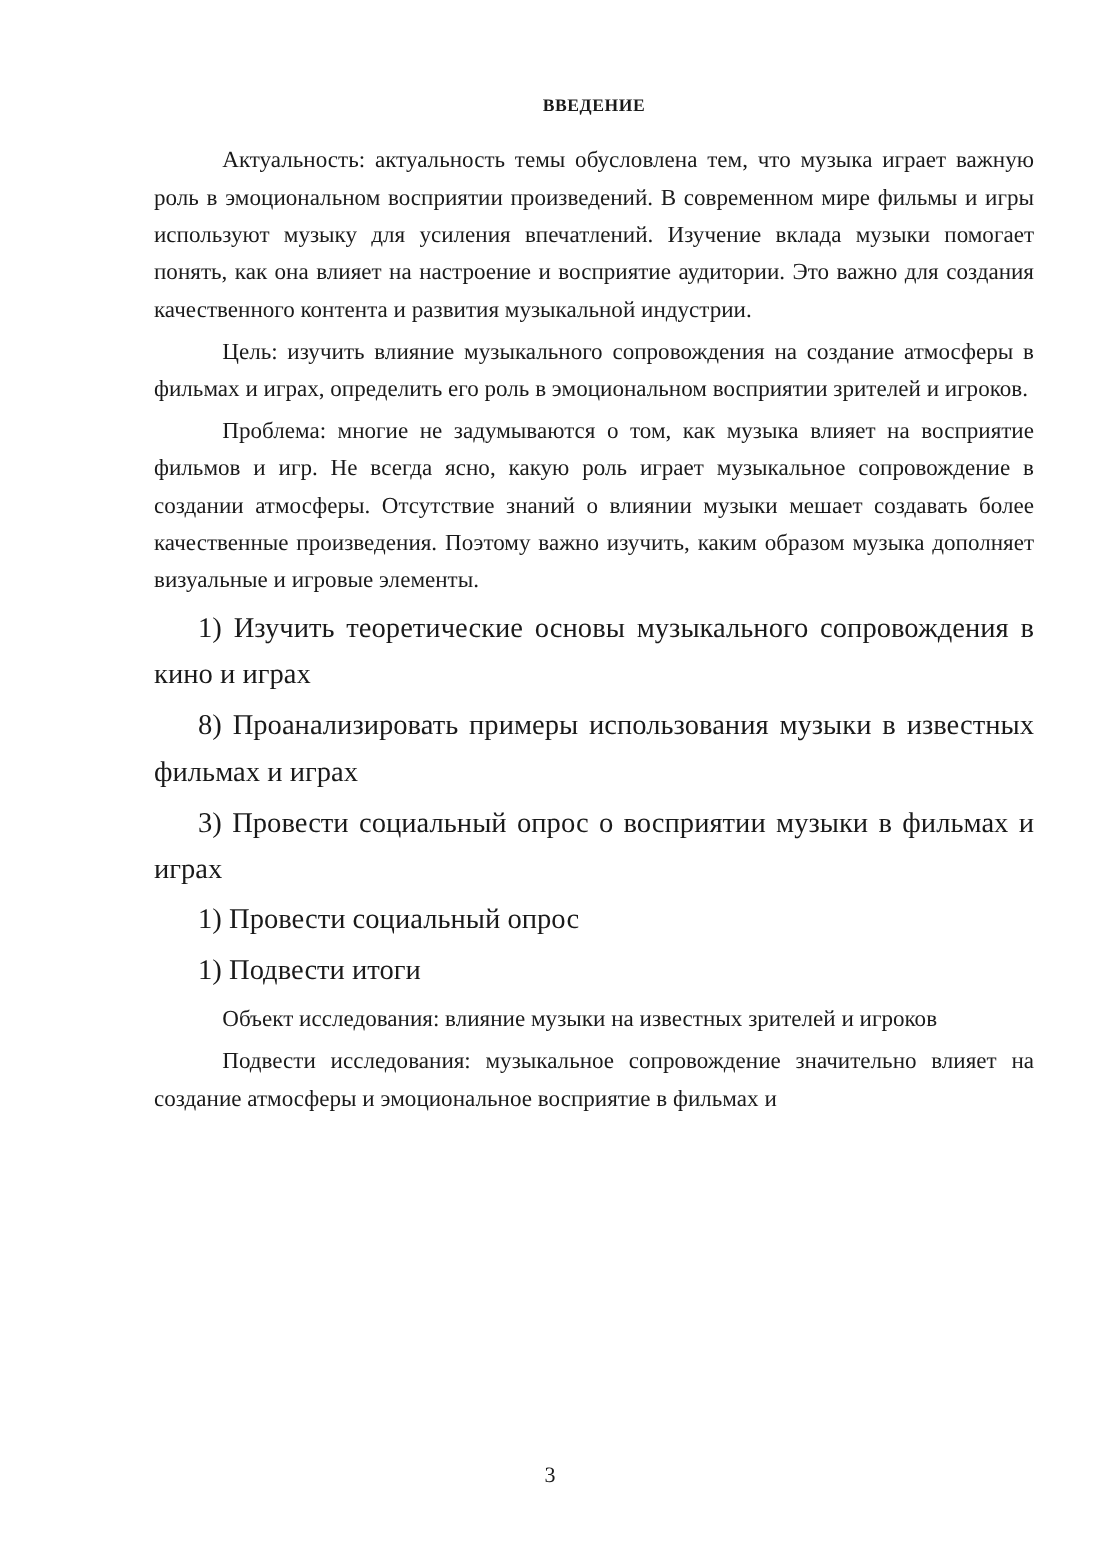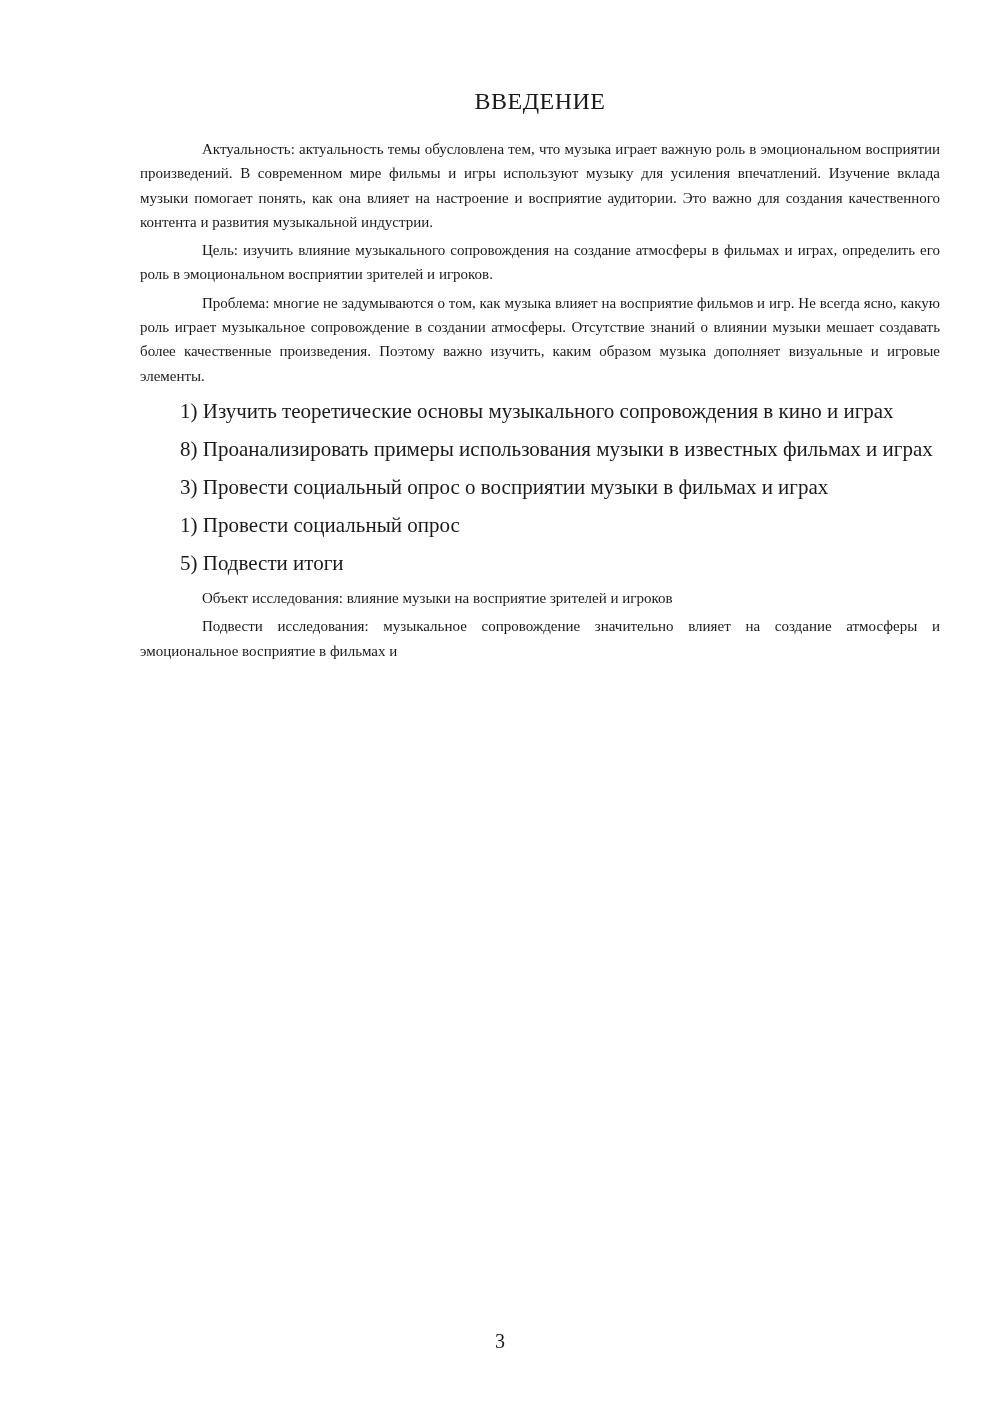--- a/index.html
+++ b/index.html
@@ -18,39 +18,39 @@
     overflow: hidden;
   }
   .content {
     position: absolute;
     left: 140px;
     top: 88px;
     width: 800px;
   }
   .doc-title {
     text-align: center;
-    font-weight: normal;
-    font-size: 24px;
+    font-weight: bold;
+    font-size: 16px;
     letter-spacing: 0.5px;
     margin: 0 0 22px 0;
   }
   p.para {
     margin: 0;
-    font-size: 15px;
+    font-size: 21px;
     line-height: 1.62;
     text-align: justify;
     text-justify: inter-word;
     text-indent: 62px;
   }
   p.para + p.para {
     margin-top: 4px;
   }
   p.list-item {
     margin: 0;
-    font-size: 21px;
+    font-size: 26px;
     line-height: 1.62;
     text-align: justify;
     text-indent: 40px;
   }
   p.list-item + p.list-item {
     margin-top: 4px;
   }
   .spacer-sm {
     height: 6px;
   }
@@ -75,23 +75,23 @@
     <p class="para">Актуальность: актуальность темы обусловлена тем, что музыка играет важную роль в эмоциональном восприятии произведений. В современном мире фильмы и игры используют музыку для усиления впечатлений. Изучение вклада музыки помогает понять, как она влияет на настроение и восприятие аудитории. Это важно для создания качественного контента и развития музыкальной индустрии.</p>
     <p class="para">Цель: изучить влияние музыкального сопровождения на создание атмосферы в фильмах и играх, определить его роль в эмоциональном восприятии зрителей и игроков.</p>
     <p class="para">Проблема: многие не задумываются о том, как музыка влияет на восприятие фильмов и игр. Не всегда ясно, какую роль играет музыкальное сопровождение в создании атмосферы. Отсутствие знаний о влиянии музыки мешает создавать более качественные произведения. Поэтому важно изучить, каким образом музыка дополняет визуальные и игровые элементы.</p>
 
     <div class="spacer-sm"></div>
 
     <p class="list-item">1)  Изучить теоретические основы музыкального сопровождения в кино и играх</p>
     <p class="list-item">8)  Проанализировать примеры использования музыки в известных фильмах и играх</p>
     <p class="list-item">3)  Провести социальный опрос о восприятии музыки в фильмах и играх</p>
     <p class="list-item">1) Провести социальный опрос</p>
-    <p class="list-item">5) Подвести итоги</p>
+    <p class="list-item">1) Подвести итоги</p>
 
     <div class="spacer-sm"></div>
 
-    <p class="para">Объект исследования: влияние музыки на восприятие зрителей и игроков</p>
+    <p class="para">Объект исследования: влияние музыки на известных зрителей и игроков</p>
     <p class="para">Подвести исследования: музыкальное сопровождение значительно влияет на создание атмосферы и эмоциональное восприятие в фильмах и</p>
 
   </div>
 
   <div class="page-number">3</div>
 </div>
 
 </body></html>

